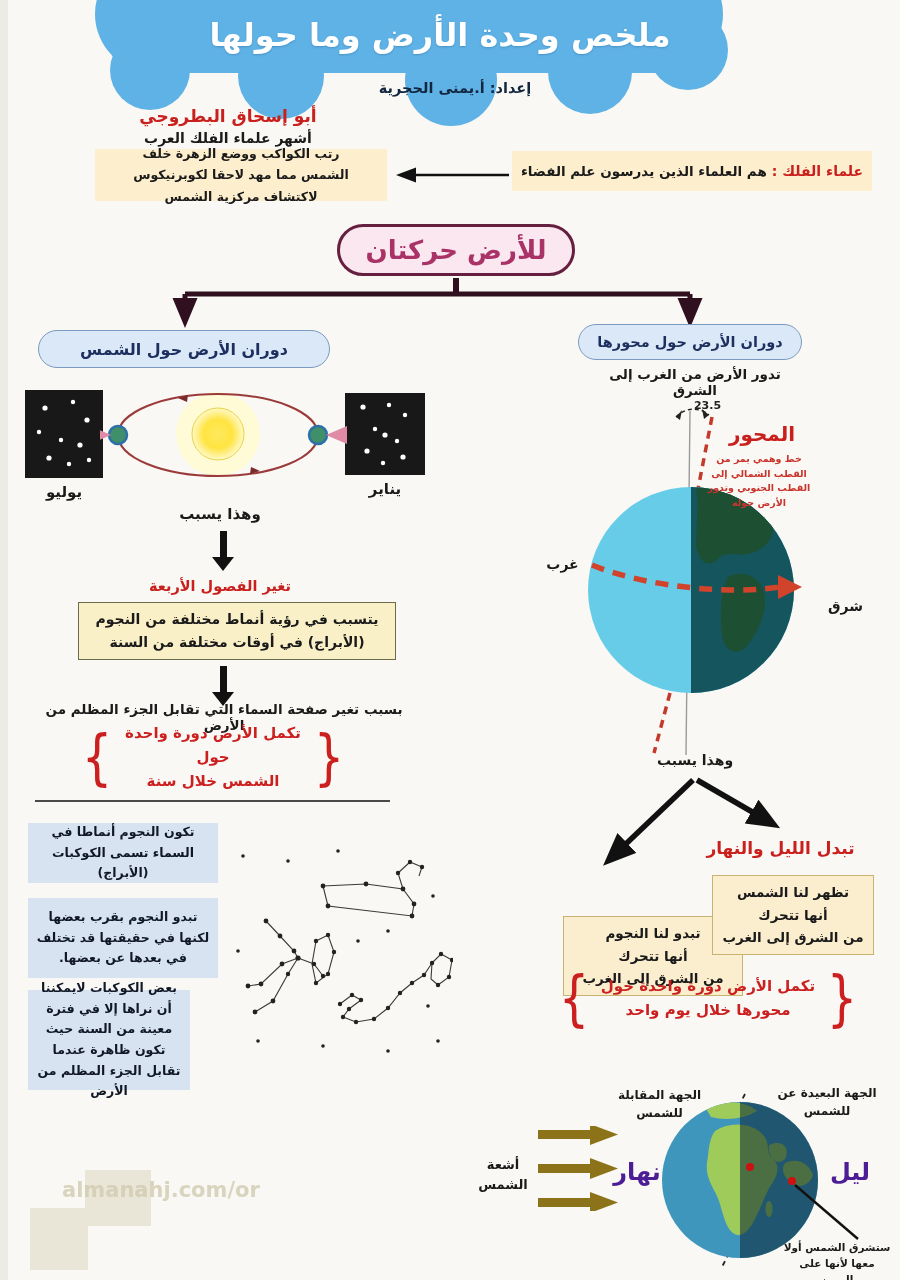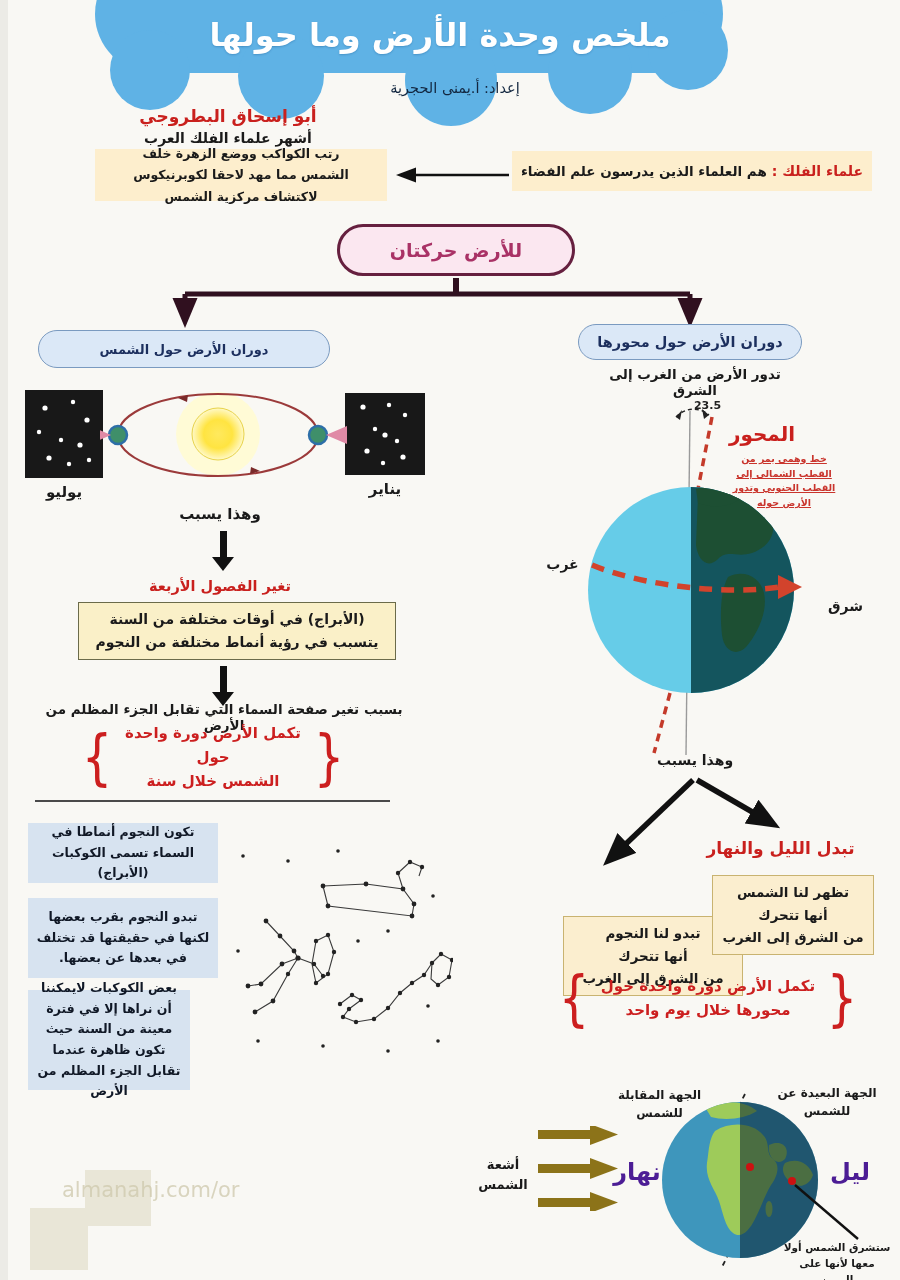--- a/index.html
+++ b/index.html
@@ -13,33 +13,33 @@
   .ctr { text-align:center; }
   .rtl { direction:rtl; }
   .bold { font-weight:bold; }
 
   
   .cloud-part { position:absolute; background:#5fb2e5; }
   .cloud-main { border-radius:60px; }
   .cloud-bump { border-radius:50%; }
   .main-title { color:#ffffff; font-size:32px; font-weight:bold; letter-spacing:1px;
                 text-shadow:0 1px 2px rgba(0,60,120,.25); }
-  .prepared { color:#12263f; font-size:14.5px; font-weight:normal; }
+  .prepared { color:#12263f; font-size:14.5px; font-weight:bold; }
 
   
   .red-head { color:#c9201d; font-weight:bold; }
   .dark-line { color:#1a1a1a; font-weight:bold; }
   .cream-box { background:#fdeecd; display:flex; align-items:center; justify-content:center;
                font-weight:bold; color:#1a1a1a; }
   .note-box { background:#d7e3f0; color:#101826; font-weight:bold; font-size:12.5px;
               line-height:1.65; padding:8px 6px; display:flex; align-items:center; justify-content:center; }
 
   .oval { display:flex; align-items:center; justify-content:center; }
   .root-oval { background:#fbe7f0; border:3px solid #66203f; border-radius:28px;
-               color:#a93266; font-weight:bold; font-size:19px; }
+               color:#a93266; font-weight:bold; font-size:26px; }
   .blue-oval { background:#dbe8f7; border:1.5px solid #7a9ac0; border-radius:20px;
                color:#1c2f5e; font-weight:bold; }
 
   .seasons-box { background:#faf0c8; border:1.5px solid #6b6b4a; color:#1a1a1a;
                  font-weight:bold; font-size:14px; line-height:1.65;
                  display:flex; flex-direction:column; align-items:center; justify-content:center; }
   .ybox { background:#fbeecf; border:1.5px solid #c9b370; color:#1a1a1a; font-weight:bold;
           font-size:13.5px; line-height:1.7; display:flex; flex-direction:column;
           align-items:center; justify-content:center; }
 
@@ -111,21 +111,21 @@
       <marker id="ahm" markerWidth="7" markerHeight="7" refX="4" refY="2.5" orient="auto">
           <path d="M0,0 L6,2.5 L0,5 Z" fill="#30101f"></path>
         </marker>
     </defs>
     <line x1="308" y1="2" x2="308" y2="18" stroke="#30101f" stroke-width="6"></line>
     <line x1="37" y1="18" x2="542" y2="18" stroke="#30101f" stroke-width="5"></line>
     <line x1="37" y1="18" x2="37" y2="42" stroke="#30101f" stroke-width="5" marker-end="url(#ahm)"></line>
     <line x1="542" y1="18" x2="542" y2="42" stroke="#30101f" stroke-width="5" marker-end="url(#ahm)"></line>
   </svg>
 
-  <div class="abs oval blue-oval rtl" style="left:38px;top:330px;width:292px;height:38px;font-size:13px;">دوران الأرض حول الشمس</div>
+  <div class="abs oval blue-oval rtl" style="left:38px;top:330px;width:292px;height:38px;font-size:16px;">دوران الأرض حول الشمس</div>
   <div class="abs oval blue-oval rtl" style="left:578px;top:324px;width:224px;height:36px;font-size:14.5px;">دوران الأرض حول محورها</div>
   <div class="abs ctr rtl dark-line" style="left:588px;top:366px;width:214px;font-size:13.5px;">تدور الأرض من الغرب إلى الشرق</div>
 
   <svg class="abs starfield" style="left:25px;top:390px;" width="78" height="88" viewBox="0 0 78 88">
     <g fill="#ffffff">
         <circle cx="20" cy="18" r="2.6"></circle>
         <circle cx="48" cy="12" r="2.2"></circle>
         <circle cx="62" cy="30" r="2.6"></circle>
         <circle cx="14" cy="42" r="2.2"></circle>
         <circle cx="36" cy="50" r="2.2"></circle>
@@ -177,22 +177,22 @@
   <div class="abs ctr rtl dark-line" style="left:150px;top:505px;width:140px;font-size:15px;">وهذا يسبب</div>
 
   <div class="abs varrow" style="left:211px;top:531px;width:24px;">
       <div class="stem"></div>
       <div class="head"></div>
     </div>
 
   <div class="abs ctr rtl red-head" style="left:135px;top:578px;width:170px;font-size:14.5px;">تغير الفصول الأربعة</div>
 
   <div class="abs rtl seasons-box" style="left:78px;top:602px;width:318px;height:58px;">
+    <div>يتسبب في رؤية أنماط مختلفة من النجوم</div>
     <div>(الأبراج) في أوقات مختلفة من السنة</div>
-    <div>يتسبب في رؤية أنماط مختلفة من النجوم</div>
   </div>
 
   <div class="abs varrow" style="left:211px;top:666px;width:24px;">
       <div class="stem"></div>
       <div class="head"></div>
     </div>
 
   <div class="abs ctr rtl dark-line" style="left:30px;top:701px;width:388px;font-size:13.5px;">بسبب تغير صفحة السماء التي تقابل الجزء المظلم من الأرض</div>
 
   <div class="abs bracket-row" style="left:78px;top:722px;width:270px;height:70px;">
@@ -298,21 +298,21 @@
     <g clip-path="url(#globeclip)" fill="#1d4f33">
       <path d="M168,100 C190,92 222,98 238,118 C250,134 240,152 222,158 C206,163 198,154 188,164 C178,174 168,166 166,150 Z"></path>
       <path d="M198,182 C214,174 230,182 234,198 C238,216 228,238 216,252 C206,262 194,256 192,240 C190,222 190,196 198,182 Z"></path>
       <path d="M166,94 C184,88 204,92 212,102 C202,112 184,114 168,108 Z"></path>
     </g>
     <path d="M 62,170 C 115,192 200,200 250,192" fill="none" stroke="#d2432c" stroke-width="5.5" stroke-dasharray="13 9"></path>
     <path d="M248,180 L272,192 L248,204 Z" fill="#d2432c"></path>
   </svg>
 
   <div class="abs ctr mehwar-title rtl" style="left:720px;top:422px;width:84px;">المحور</div>
-  <div class="abs ctr mehwar-desc rtl" style="left:728px;top:452px;width:112px;text-decoration:underline;">خط وهمي يمر من القطب الشمالي إلى القطب الجنوبي وتدور الأرض حوله</div>
+  <div class="abs ctr mehwar-desc rtl" style="left:703px;top:452px;width:112px;">خط وهمي يمر من القطب الشمالي إلى القطب الجنوبي وتدور الأرض حوله</div>
 
   <div class="abs dir-label rtl" style="left:535px;top:556px;width:55px;text-align:center;">غرب</div>
   <div class="abs dir-label rtl" style="left:818px;top:598px;width:55px;text-align:center;">شرق</div>
 
   <div class="abs ctr rtl dark-line" style="left:635px;top:752px;width:120px;font-size:14px;">وهذا يسبب</div>
 
   <svg class="abs" style="left:565px;top:774px;" width="250" height="100" viewBox="0 0 250 100">
     <defs>
       <marker id="ahk" markerWidth="7" markerHeight="7" refX="4.5" refY="2.5" orient="auto">
           <path d="M0,0 L6,2.5 L0,5 Z" fill="#111"></path>
@@ -381,15 +381,15 @@
     <path d="M95,9 A78,78 0 0 1 95,165 Z" fill="rgba(8,34,48,0.55)"></path>
     <circle cx="105" cy="74" r="4" fill="#cc1111"></circle>
     <circle cx="147" cy="88" r="4" fill="#cc1111"></circle>
     <line x1="150" y1="92" x2="213" y2="146" stroke="#111" stroke-width="2.4"></line>
   </svg>
 
   <div class="abs ctr rtl tiny-note" style="left:783px;top:1240px;width:108px;">ستشرق الشمس أولا معها لأنها على اليمين</div>
 
   <div class="abs wm-block" style="left:85px;top:1170px;width:66px;height:56px;"></div>
   <div class="abs wm-block" style="left:30px;top:1208px;width:58px;height:62px;"></div>
-  <div class="abs wm" style="left:62px;top:1178px;font-size:21px;">almanahj.com/or</div>
+  <div class="abs wm" style="left:62px;top:1178px;font-size:21px;font-weight:bold;">almanahj.com/or</div>
 
 </div>
 
 </body></html>

